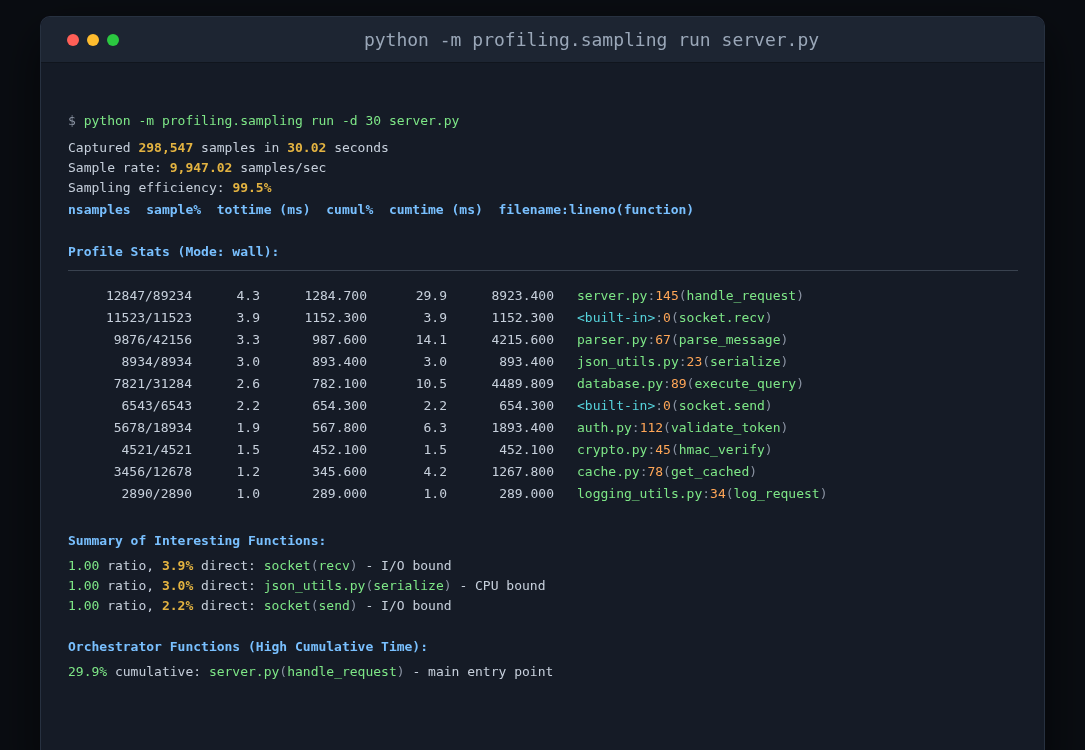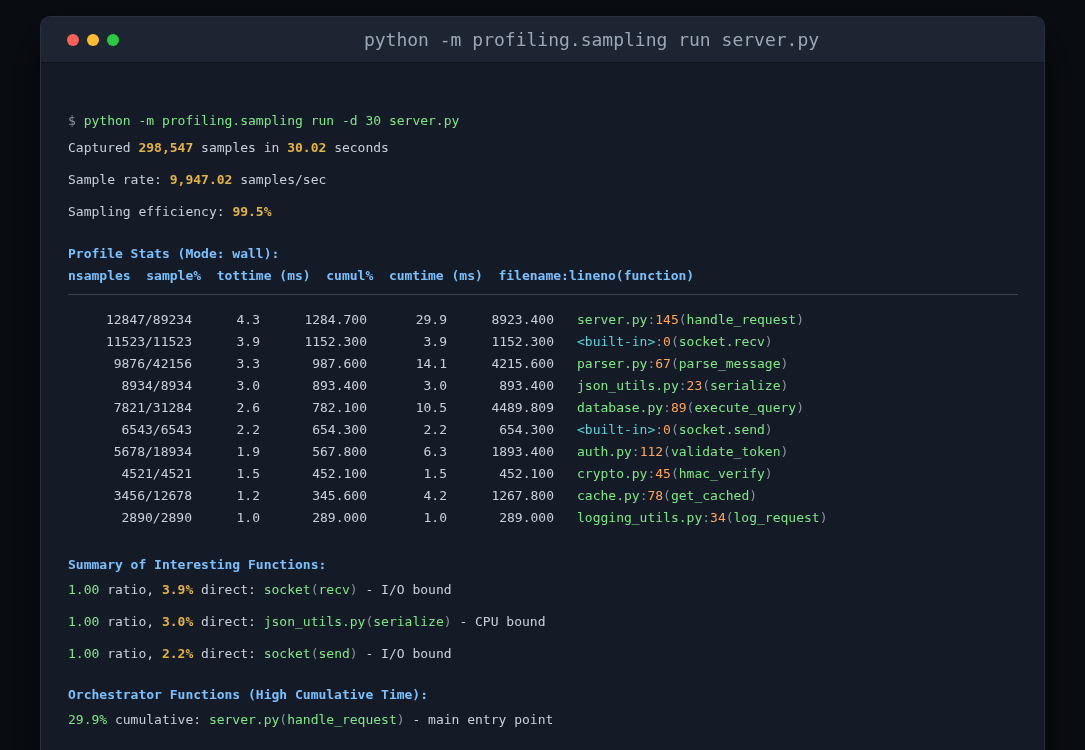--- a/index.html
+++ b/index.html
@@ -30,21 +30,21 @@
   .bold   { font-weight: normal; }
   .yellow { color: #e3b341; font-weight: bold; }
   .blue   { color: #79c0ff; font-weight: bold; }
   .punct  { color: #8a93a2; }
   .file, .func { color: #7ee787; }
   .file.builtin { color: #56d4dd; }
   .lineno { color: #ffa657; }
 
   .mt24 { margin-top: 24px; } .mt22 { margin-top: 22px; } .mt26 { margin-top: 26px; }
   .mt21 { margin-top: 21px; } .mt18 { margin-top: 7px; } .mt14 { margin-top: 14px; }
-  .mt8 { margin-top: 12px; }   .mt5 { margin-top: 5px; }
+  .mt8 { margin-top: 0; }   .mt5 { margin-top: 5px; }
   .mt2 { margin-top: 2px; }
 
   .thead { color: #79c0ff; font-weight: bold; }
   .divider { height: 1px; background: #39424f; margin-top: 8px; margin-bottom: 14px; }
   .trow { display: flex; line-height: 22px; white-space: pre; }
   .c1 { width: 124px; text-align: right; }
   .c2 { width: 68px;  text-align: right; }
   .c3 { width: 107px; text-align: right; }
   .c4 { width: 80px;  text-align: right; }
   .c5 { width: 107px; text-align: right; }
@@ -66,22 +66,22 @@
   <div class="content">
 
     <div class="line mt24"><span class="punct">$ </span><span class="green bold">python -m profiling.sampling run -d 30 server.py</span></div>
 
     <div class="line mt18"><span>Captured </span><span class="yellow">298,547</span><span> samples in </span><span class="yellow">30.02</span><span> seconds</span></div>
 
     <div class="line mt8"><span>Sample rate: </span><span class="yellow">9,947.02</span><span> samples/sec</span></div>
 
     <div class="line mt8"><span>Sampling efficiency: </span><span class="yellow">99.5%</span></div>
 
+    <div class="line mt2 thead">nsamples  sample%  tottime (ms)  cumul%  cumtime (ms)  filename:lineno(function)</div>
     <div class="line mt22 blue">Profile Stats (Mode: wall):</div>
-    <div class="line mt2 thead">nsamples  sample%  tottime (ms)  cumul%  cumtime (ms)  filename:lineno(function)</div>
     <div class="divider"></div>
 
     <div class="trow"><span class="c1">12847/89234</span><span class="c2">4.3</span><span class="c3">1284.700</span><span class="c4">29.9</span><span class="c5">8923.400</span><span class="c6"><span class="file">server.py</span><span class="punct">:</span><span class="lineno">145</span><span class="punct">(</span><span class="func">handle_request</span><span class="punct">)</span></span></div>
 
     <div class="trow"><span class="c1">11523/11523</span><span class="c2">3.9</span><span class="c3">1152.300</span><span class="c4">3.9</span><span class="c5">1152.300</span><span class="c6"><span class="file builtin">&lt;built-in&gt;</span><span class="punct">:</span><span class="lineno">0</span><span class="punct">(</span><span class="func">socket.recv</span><span class="punct">)</span></span></div>
 
     <div class="trow"><span class="c1">9876/42156</span><span class="c2">3.3</span><span class="c3">987.600</span><span class="c4">14.1</span><span class="c5">4215.600</span><span class="c6"><span class="file">parser.py</span><span class="punct">:</span><span class="lineno">67</span><span class="punct">(</span><span class="func">parse_message</span><span class="punct">)</span></span></div>
 
     <div class="trow"><span class="c1">8934/8934</span><span class="c2">3.0</span><span class="c3">893.400</span><span class="c4">3.0</span><span class="c5">893.400</span><span class="c6"><span class="file">json_utils.py</span><span class="punct">:</span><span class="lineno">23</span><span class="punct">(</span><span class="func">serialize</span><span class="punct">)</span></span></div>
 

